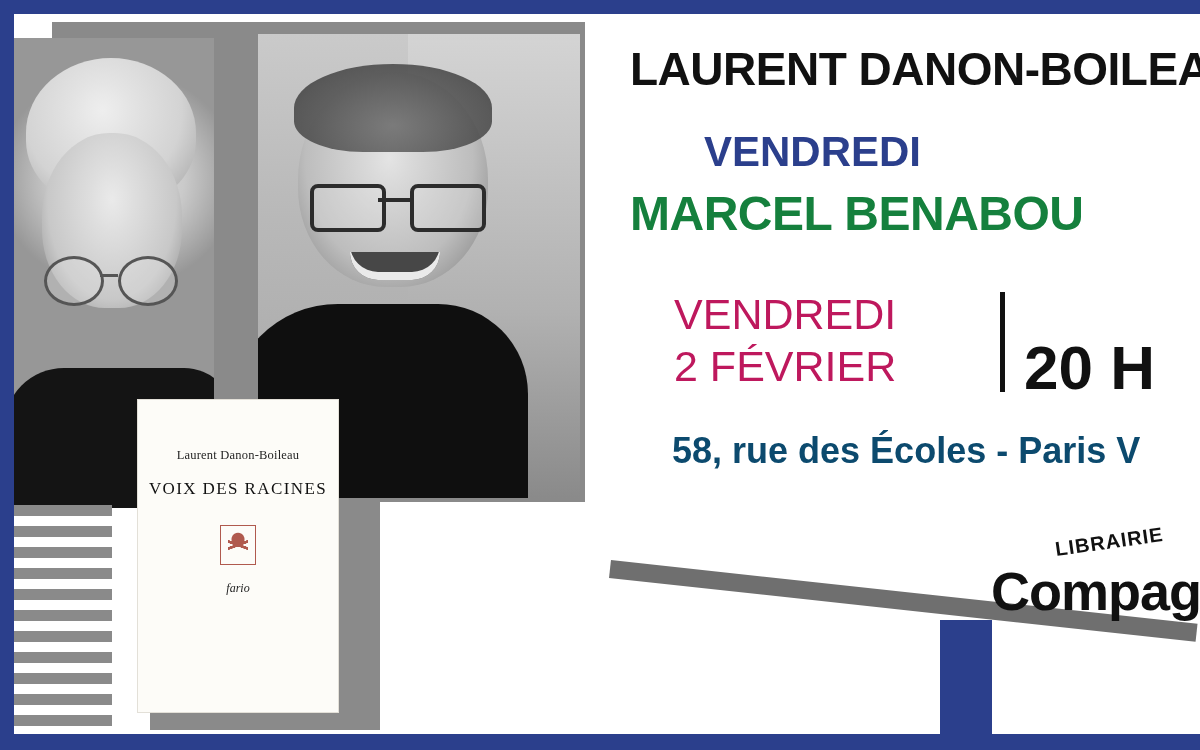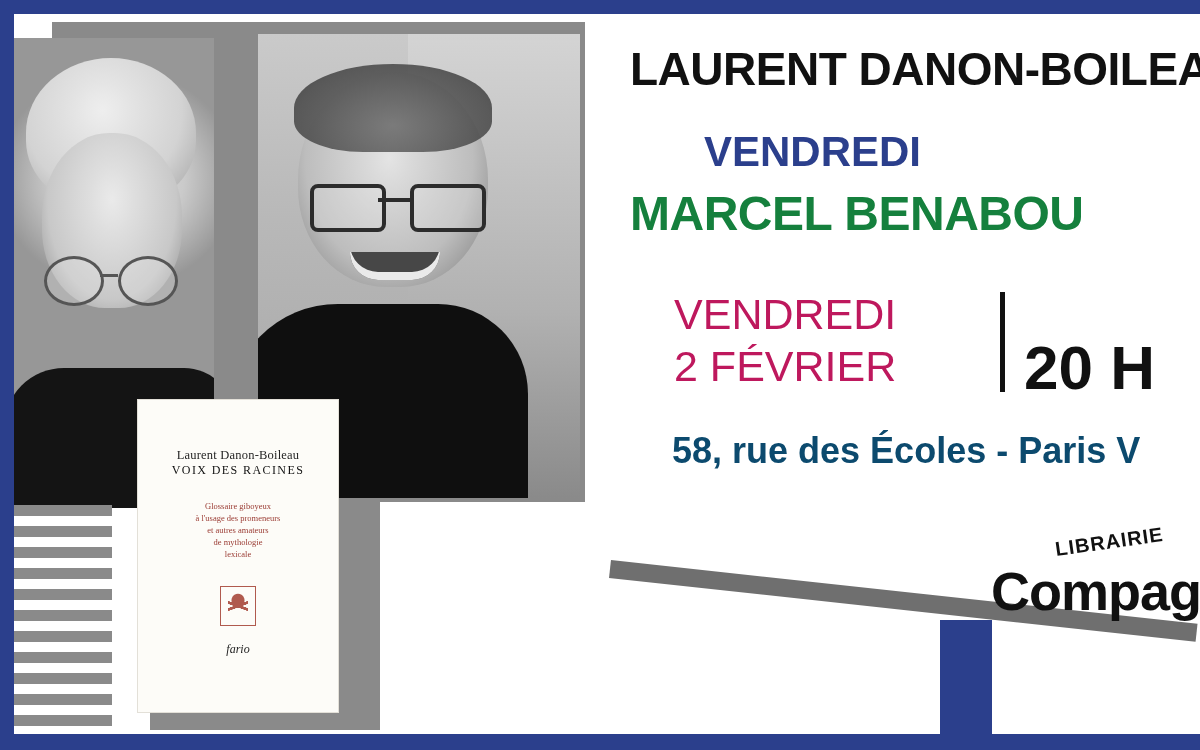--- a/index.html
+++ b/index.html
@@ -188,22 +188,23 @@
     color: #2a2a2a;
   }
   .book .book-author {
     margin-top: 48px;
     font-family: "Liberation Serif", serif;
     font-size: 12.5px;
     letter-spacing: .2px;
     color: #1e1e1e;
   }
   .book .book-title {
+    margin-top: 16px;
     font-family: "Liberation Serif", serif;
-    font-size: 12px;
+    font-size: 17px;
     letter-spacing: 1.4px;
     color: #111;
   }
   .book .book-sub {
     margin-top: 22px;
     font-family: "Liberation Serif", serif;
     font-size: 8.5px;
     line-height: 12px;
     color: #9a3b33;
   }
@@ -383,25 +384,20 @@
       <div class="bridge"></div>
       <div class="lens r"></div>
     </div>
     <div class="smile"></div>
     <div class="torso"></div>
   </div>
 
   <div class="book">
     <div class="book-author">Laurent Danon-Boileau</div>
     <div class="book-title">VOIX DES RACINES</div>
-    <div class="book-sub" style="white-space:pre-line">Glossaire giboyeux
-à l'usage des promeneurs
-et autres amateurs
-de mythologie
-lexicale</div>
     <div class="book-mark"></div>
     <div class="book-pub">fario</div>
   </div>
 
   <div class="stripes">
     <div class="bar"></div>
     <div class="bar"></div>
     <div class="bar"></div>
     <div class="bar"></div>
     <div class="bar"></div>

